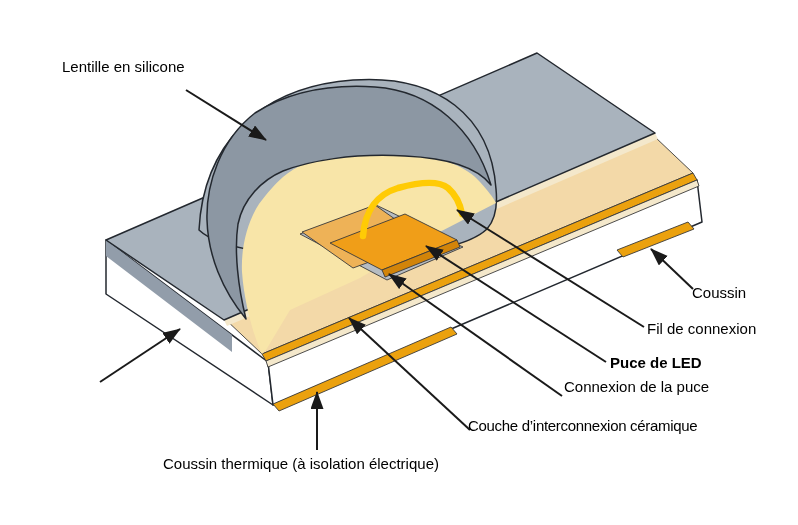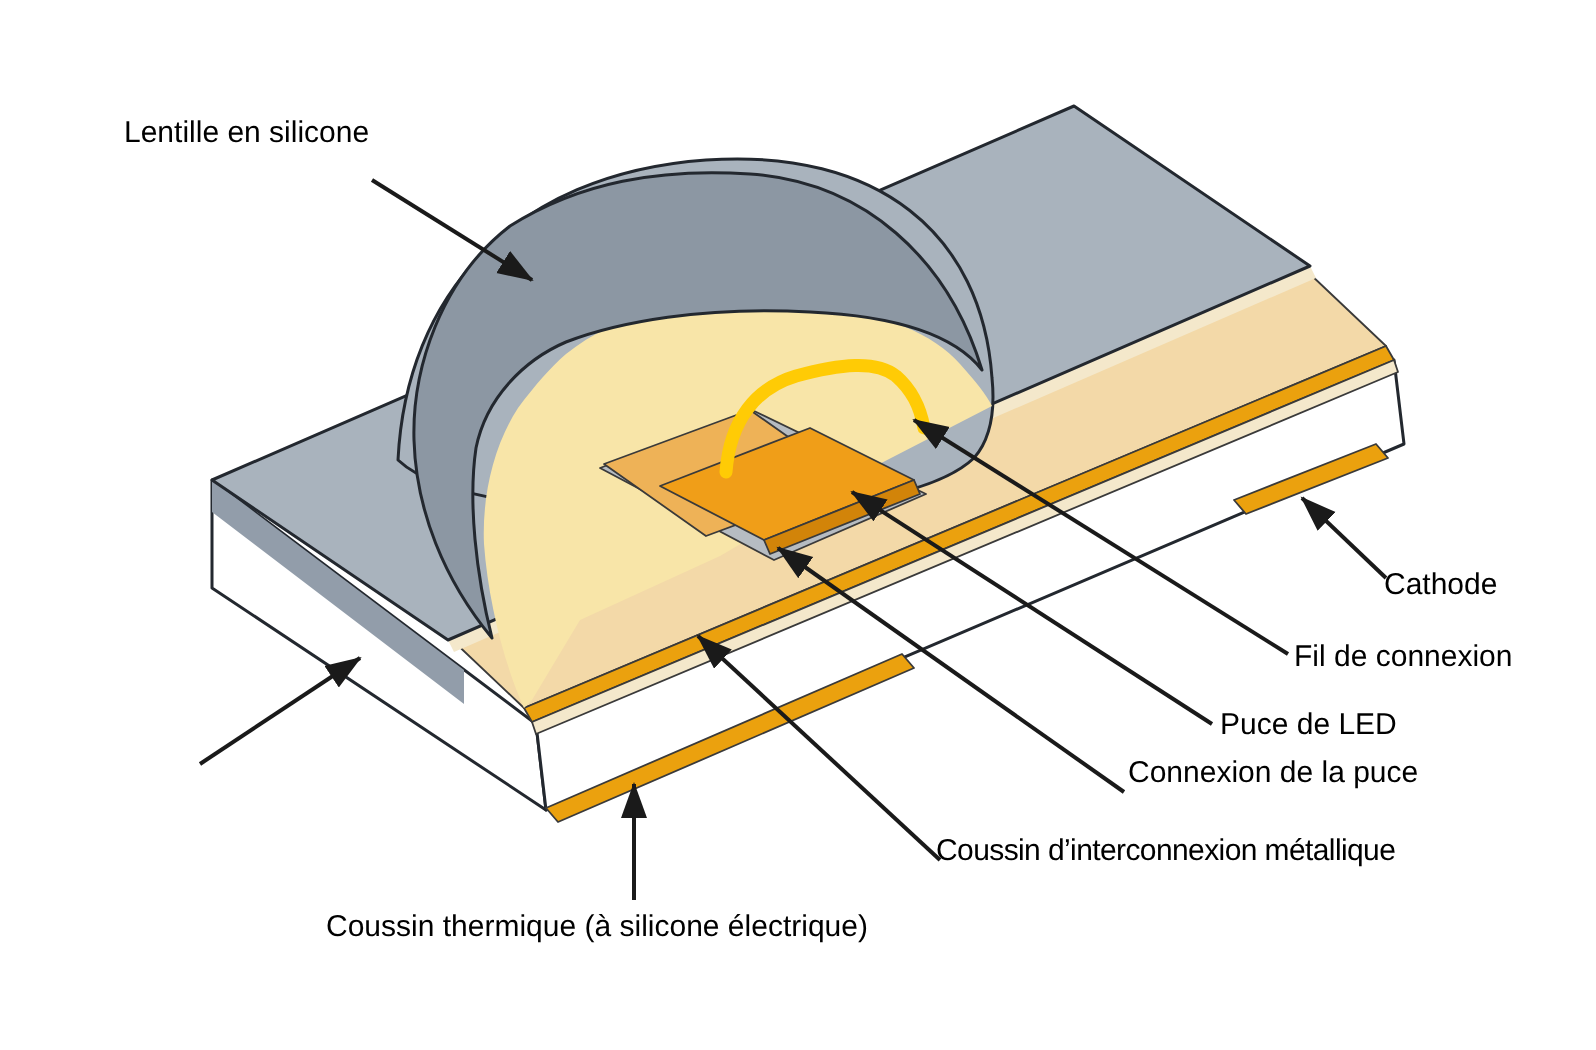--- a/index.html
+++ b/index.html
@@ -4,21 +4,21 @@
 <style>
   html,body{margin:0;padding:0;background:#fff;}
   #stage{position:relative;width:798px;height:525px;background:#ffffff;overflow:hidden;
          font-family:"Liberation Sans",sans-serif;}
   #stage svg{position:absolute;left:0;top:0;}
   .lbl{position:absolute;font-size:15px;line-height:1.15;color:#000000;white-space:nowrap;
        font-weight:400;}
   #lbl-lens{left:62px;top:58px;}
   #lbl-cathode{left:692px;top:284px;}
   #lbl-wire{left:647px;top:320px;}
-  #lbl-chip{left:610px;top:354px;}
+  #lbl-chip{left:610px;top:354px;font-weight:bold;}
   #lbl-die{left:564px;top:378px;}
   #lbl-metal{left:468px;top:417px;letter-spacing:-0.3px;}
   #lbl-substrate{left:22px;top:397px;}
   #lbl-thermal{left:163px;top:455px;}
   .outline-med{stroke:#23282f;stroke-width:1.5;stroke-linejoin:round;}
   .outline-thin{stroke:#3a3a3a;stroke-width:0.9;stroke-linejoin:round;}
   .arrow{stroke:#1a1a1a;stroke-width:2;}
 </style>
 </head>
 <body>
@@ -74,19 +74,19 @@
     <line x1="100" y1="382" x2="180" y2="329" class="arrow" marker-end="url(#ah)"></line>
     <line x1="317" y1="450" x2="317" y2="392" class="arrow" marker-end="url(#ah)"></line>
     <line x1="470" y1="430" x2="349" y2="318" class="arrow" marker-end="url(#ah)"></line>
     <line x1="562" y1="396" x2="389" y2="274" class="arrow" marker-end="url(#ah)"></line>
     <line x1="606" y1="362" x2="426" y2="246" class="arrow" marker-end="url(#ah)"></line>
     <line x1="644" y1="327" x2="457" y2="210" class="arrow" marker-end="url(#ah)"></line>
     <line x1="693" y1="289" x2="651" y2="249" class="arrow" marker-end="url(#ah)"></line>
   </svg>
 
   <div class="lbl" id="lbl-lens">Lentille en silicone</div>
-  <div class="lbl" id="lbl-cathode">Cathode</div>
+  <div class="lbl" id="lbl-cathode">Coussin</div>
   <div class="lbl" id="lbl-wire">Fil de connexion</div>
   <div class="lbl" id="lbl-chip">Puce de LED</div>
   <div class="lbl" id="lbl-die">Connexion de la puce</div>
-  <div class="lbl" id="lbl-metal">Coussin d’interconnexion métallique</div>
-  <div class="lbl" id="lbl-thermal">Coussin thermique (à silicone électrique)</div>
+  <div class="lbl" id="lbl-metal">Couche d’interconnexion céramique</div>
+  <div class="lbl" id="lbl-thermal">Coussin thermique (à isolation électrique)</div>
 </div>
 
 </body></html>

